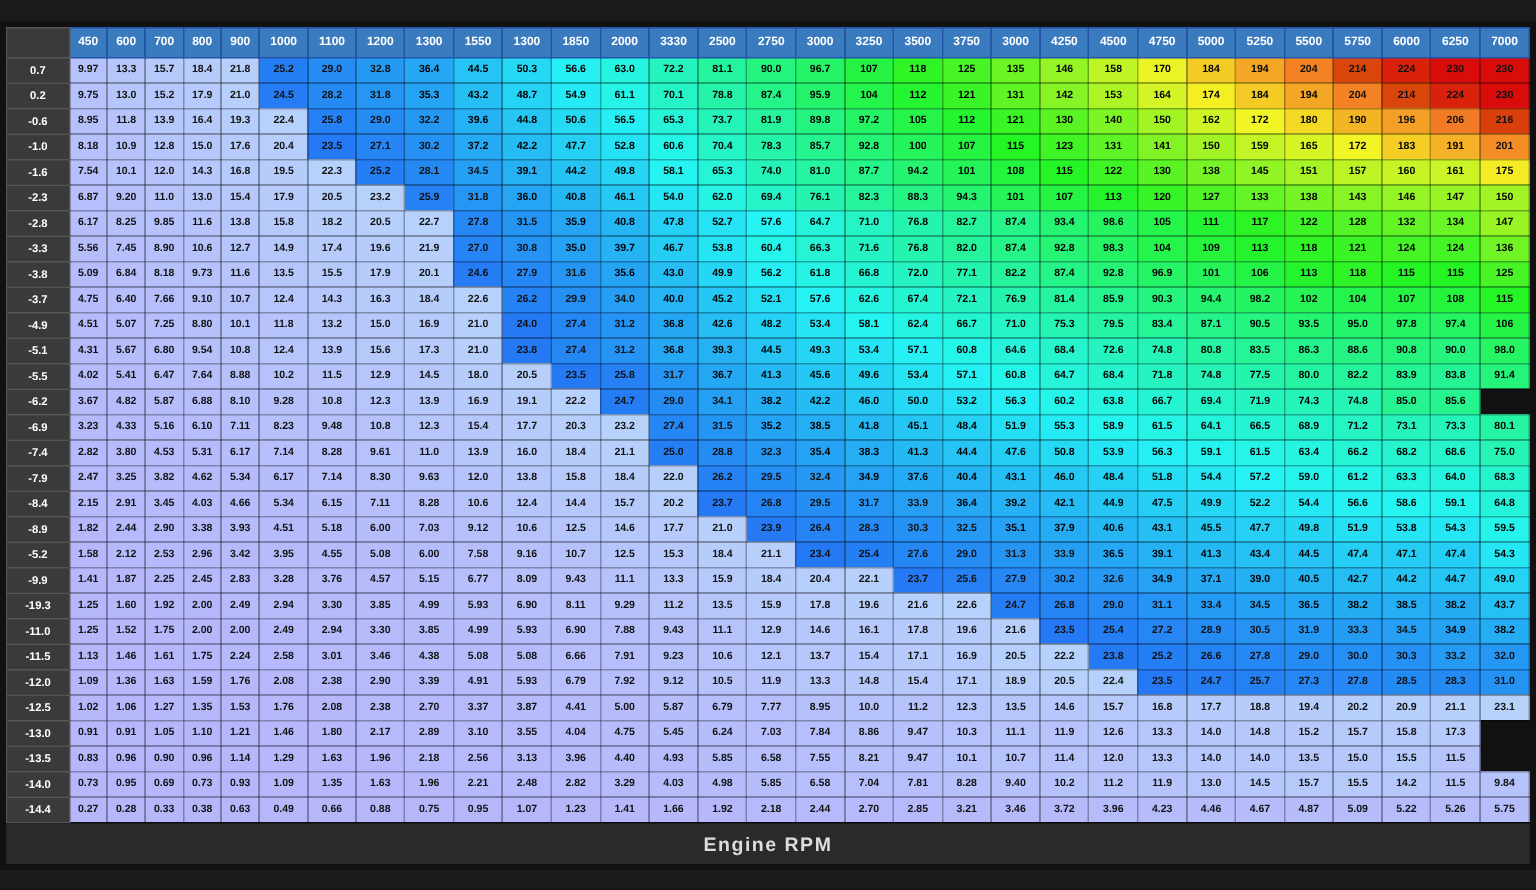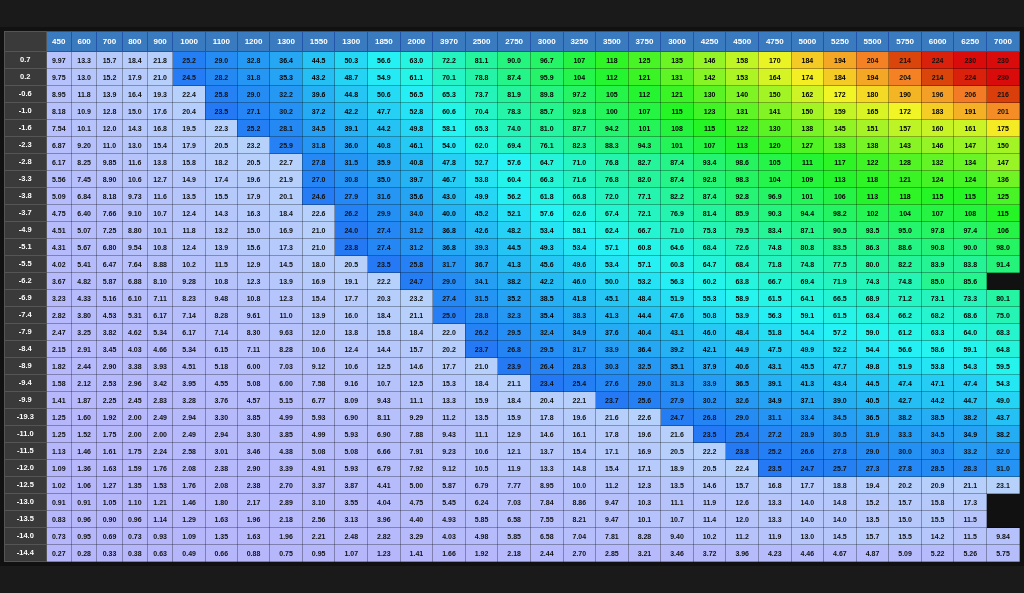--- a/index.html
+++ b/index.html
@@ -79,21 +79,21 @@
             <th class="col-header">800</th>
             <th class="col-header">900</th>
             <th class="col-header">1000</th>
             <th class="col-header">1100</th>
             <th class="col-header">1200</th>
             <th class="col-header">1300</th>
             <th class="col-header">1550</th>
             <th class="col-header">1300</th>
             <th class="col-header">1850</th>
             <th class="col-header">2000</th>
-            <th class="col-header">3970</th>
+            <th class="col-header">3330</th>
             <th class="col-header">2500</th>
             <th class="col-header">2750</th>
             <th class="col-header">3000</th>
             <th class="col-header">3250</th>
             <th class="col-header">3500</th>
             <th class="col-header">3750</th>
             <th class="col-header">3000</th>
             <th class="col-header">4250</th>
             <th class="col-header">4500</th>
             <th class="col-header">4750</th>
@@ -747,21 +747,21 @@
             <td style="background-color: rgb(37, 191, 244); color: rgb(0, 0, 0);">43.1</td>
             <td style="background-color: rgb(37, 200, 244); color: rgb(0, 0, 0);">45.5</td>
             <td style="background-color: rgb(37, 208, 244); color: rgb(0, 0, 0);">47.7</td>
             <td style="background-color: rgb(37, 215, 244); color: rgb(0, 0, 0);">49.8</td>
             <td style="background-color: rgb(37, 223, 244); color: rgb(0, 0, 0);">51.9</td>
             <td style="background-color: rgb(37, 229, 244); color: rgb(0, 0, 0);">53.8</td>
             <td style="background-color: rgb(37, 231, 244); color: rgb(0, 0, 0);">54.3</td>
             <td style="background-color: rgb(37, 244, 237); color: rgb(0, 0, 0);">59.5</td>
           </tr>
           <tr>
-            <td class="row-header">-9.4</td>
+            <td class="row-header">-5.2</td>
             <td style="background-color: rgb(182, 184, 251); color: rgb(17, 17, 17);">1.58</td>
             <td style="background-color: rgb(182, 185, 251); color: rgb(17, 17, 17);">2.12</td>
             <td style="background-color: rgb(182, 185, 251); color: rgb(17, 17, 17);">2.53</td>
             <td style="background-color: rgb(182, 186, 251); color: rgb(17, 17, 17);">2.96</td>
             <td style="background-color: rgb(182, 186, 251); color: rgb(17, 17, 17);">3.42</td>
             <td style="background-color: rgb(182, 187, 251); color: rgb(17, 17, 17);">3.95</td>
             <td style="background-color: rgb(182, 187, 251); color: rgb(17, 17, 17);">4.55</td>
             <td style="background-color: rgb(182, 188, 251); color: rgb(17, 17, 17);">5.08</td>
             <td style="background-color: rgb(182, 189, 251); color: rgb(17, 17, 17);">6.00</td>
             <td style="background-color: rgb(182, 191, 251); color: rgb(17, 17, 17);">7.58</td>
@@ -1121,13 +1121,14 @@
             <td style="background-color: rgb(182, 188, 251); color: rgb(17, 17, 17);">4.67</td>
             <td style="background-color: rgb(182, 188, 251); color: rgb(17, 17, 17);">4.87</td>
             <td style="background-color: rgb(182, 188, 251); color: rgb(17, 17, 17);">5.09</td>
             <td style="background-color: rgb(182, 188, 251); color: rgb(17, 17, 17);">5.22</td>
             <td style="background-color: rgb(182, 188, 251); color: rgb(17, 17, 17);">5.26</td>
             <td style="background-color: rgb(182, 189, 251); color: rgb(17, 17, 17);">5.75</td>
           </tr>
         </tbody>
     </table>
   </div>
+  <div class="engine-rpm-label">Engine RPM</div>
 </div>
 
 </body></html>

